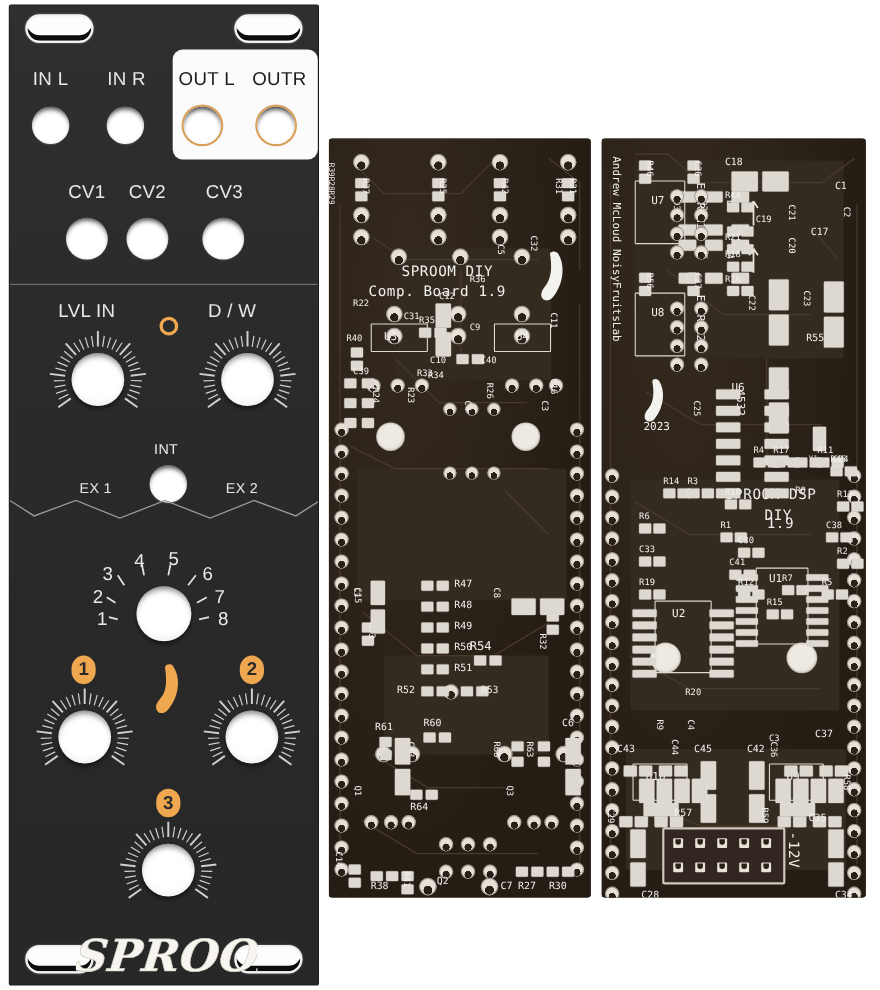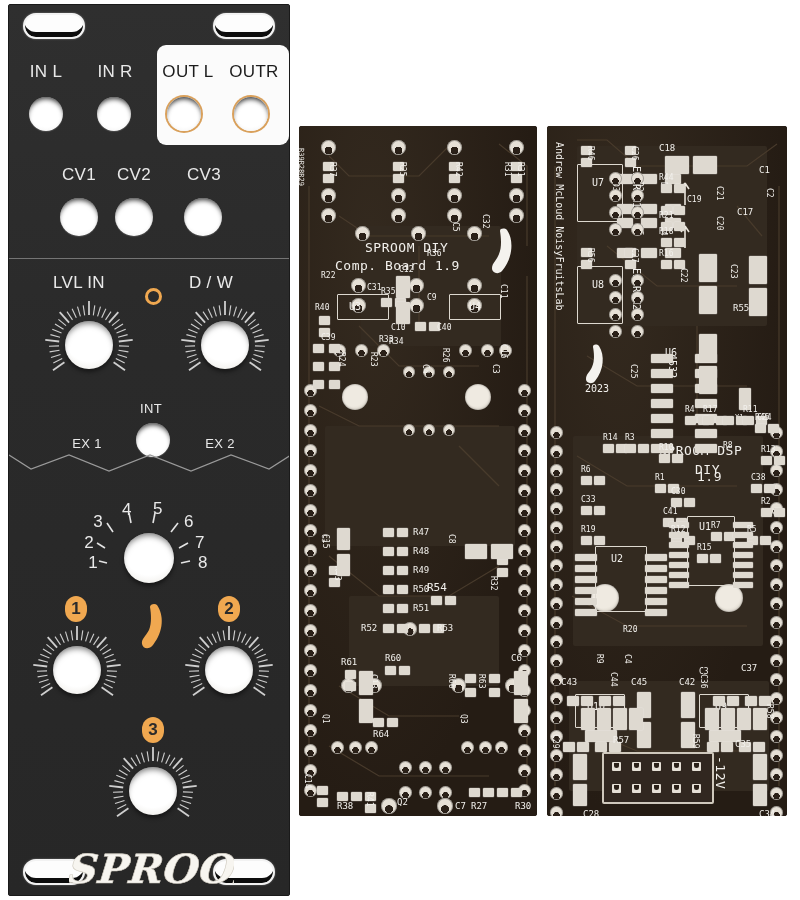--- a/index.html
+++ b/index.html
@@ -652,21 +652,21 @@
         <div class="silk v" style="left: 30px; top: 408px; font-size: 8px;">C15</div>
         <div class="silk" style="left: 42px; top: 532px; font-size: 9px;">R61</div>
         <div class="silk" style="left: 86px; top: 528px; font-size: 9px;">R60</div>
         <div class="silk" style="left: 74px; top: 604px; font-size: 9px;">R64</div>
         <div class="silk v" style="left: 156px; top: 548px; font-size: 8px;">R66</div>
         <div class="silk v" style="left: 186px; top: 548px; font-size: 8px;">R63</div>
         <div class="silk v" style="left: 12px; top: 648px; font-size: 8px;">C14</div>
         <div class="silk" style="left: 38px; top: 676px; font-size: 9px;">R38</div>
         <div class="silk v" style="left: 74px; top: 666px; font-size: 8px;">R41</div>
         <div class="silk" style="left: 172px; top: 676px; font-size: 9px;">R27</div>
-        <div class="silk" style="left: 216px; top: 676px; font-size: 9px;">R30</div>
+        <div class="silk" style="left: 200px; top: 676px; font-size: 9px;">R30</div>
         <div class="silk" style="left: 156px; top: 676px; font-size: 9px;">C7</div>
         <div class="silk" style="left: 212px; top: 528px; font-size: 9px;">C6</div>
         <div class="silk v" style="left: 78px; top: 548px; font-size: 8px;">C13</div>
         <div class="silk v" style="left: 30px; top: 588px; font-size: 8px;">Q1</div>
         <div class="silk v" style="left: 168px; top: 588px; font-size: 8px;">Q3</div>
         <div class="silk" style="left: 98px; top: 672px; font-size: 9px;">Q2</div>
         <div class="silk v" style="left: 160px; top: 96px; font-size: 8px;">C5</div>
         <div class="silk v" style="left: 190px; top: 88px; font-size: 8px;">C32</div>
         <div class="silk v" style="left: 130px; top: 238px; font-size: 8px;">C4</div>
         <div class="silk v" style="left: 200px; top: 238px; font-size: 8px;">C3</div>

